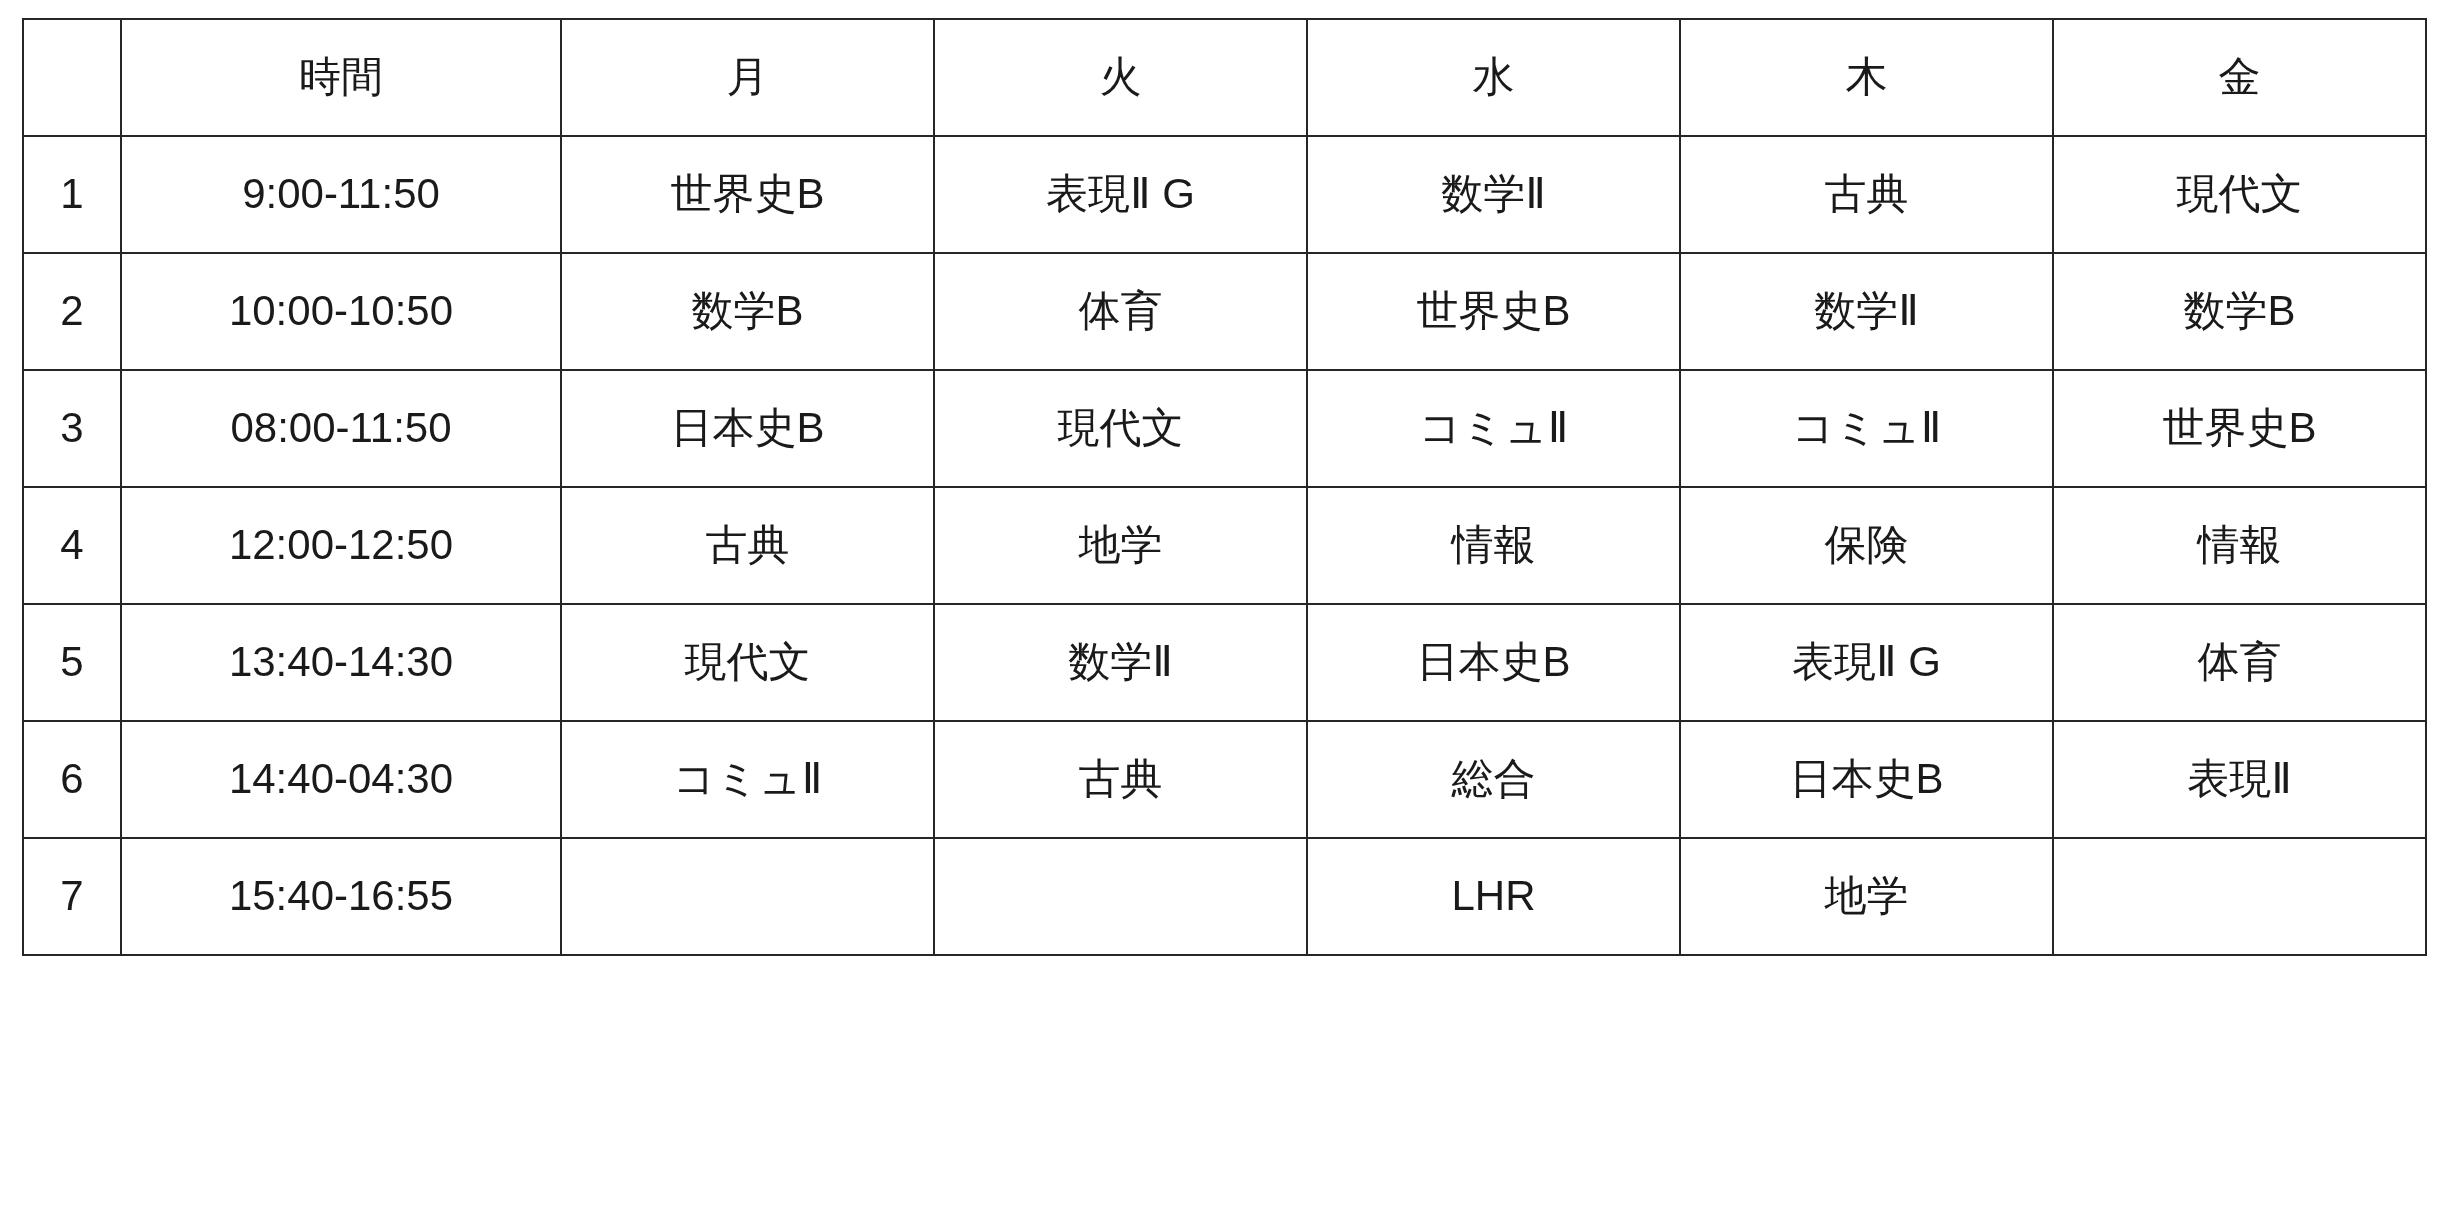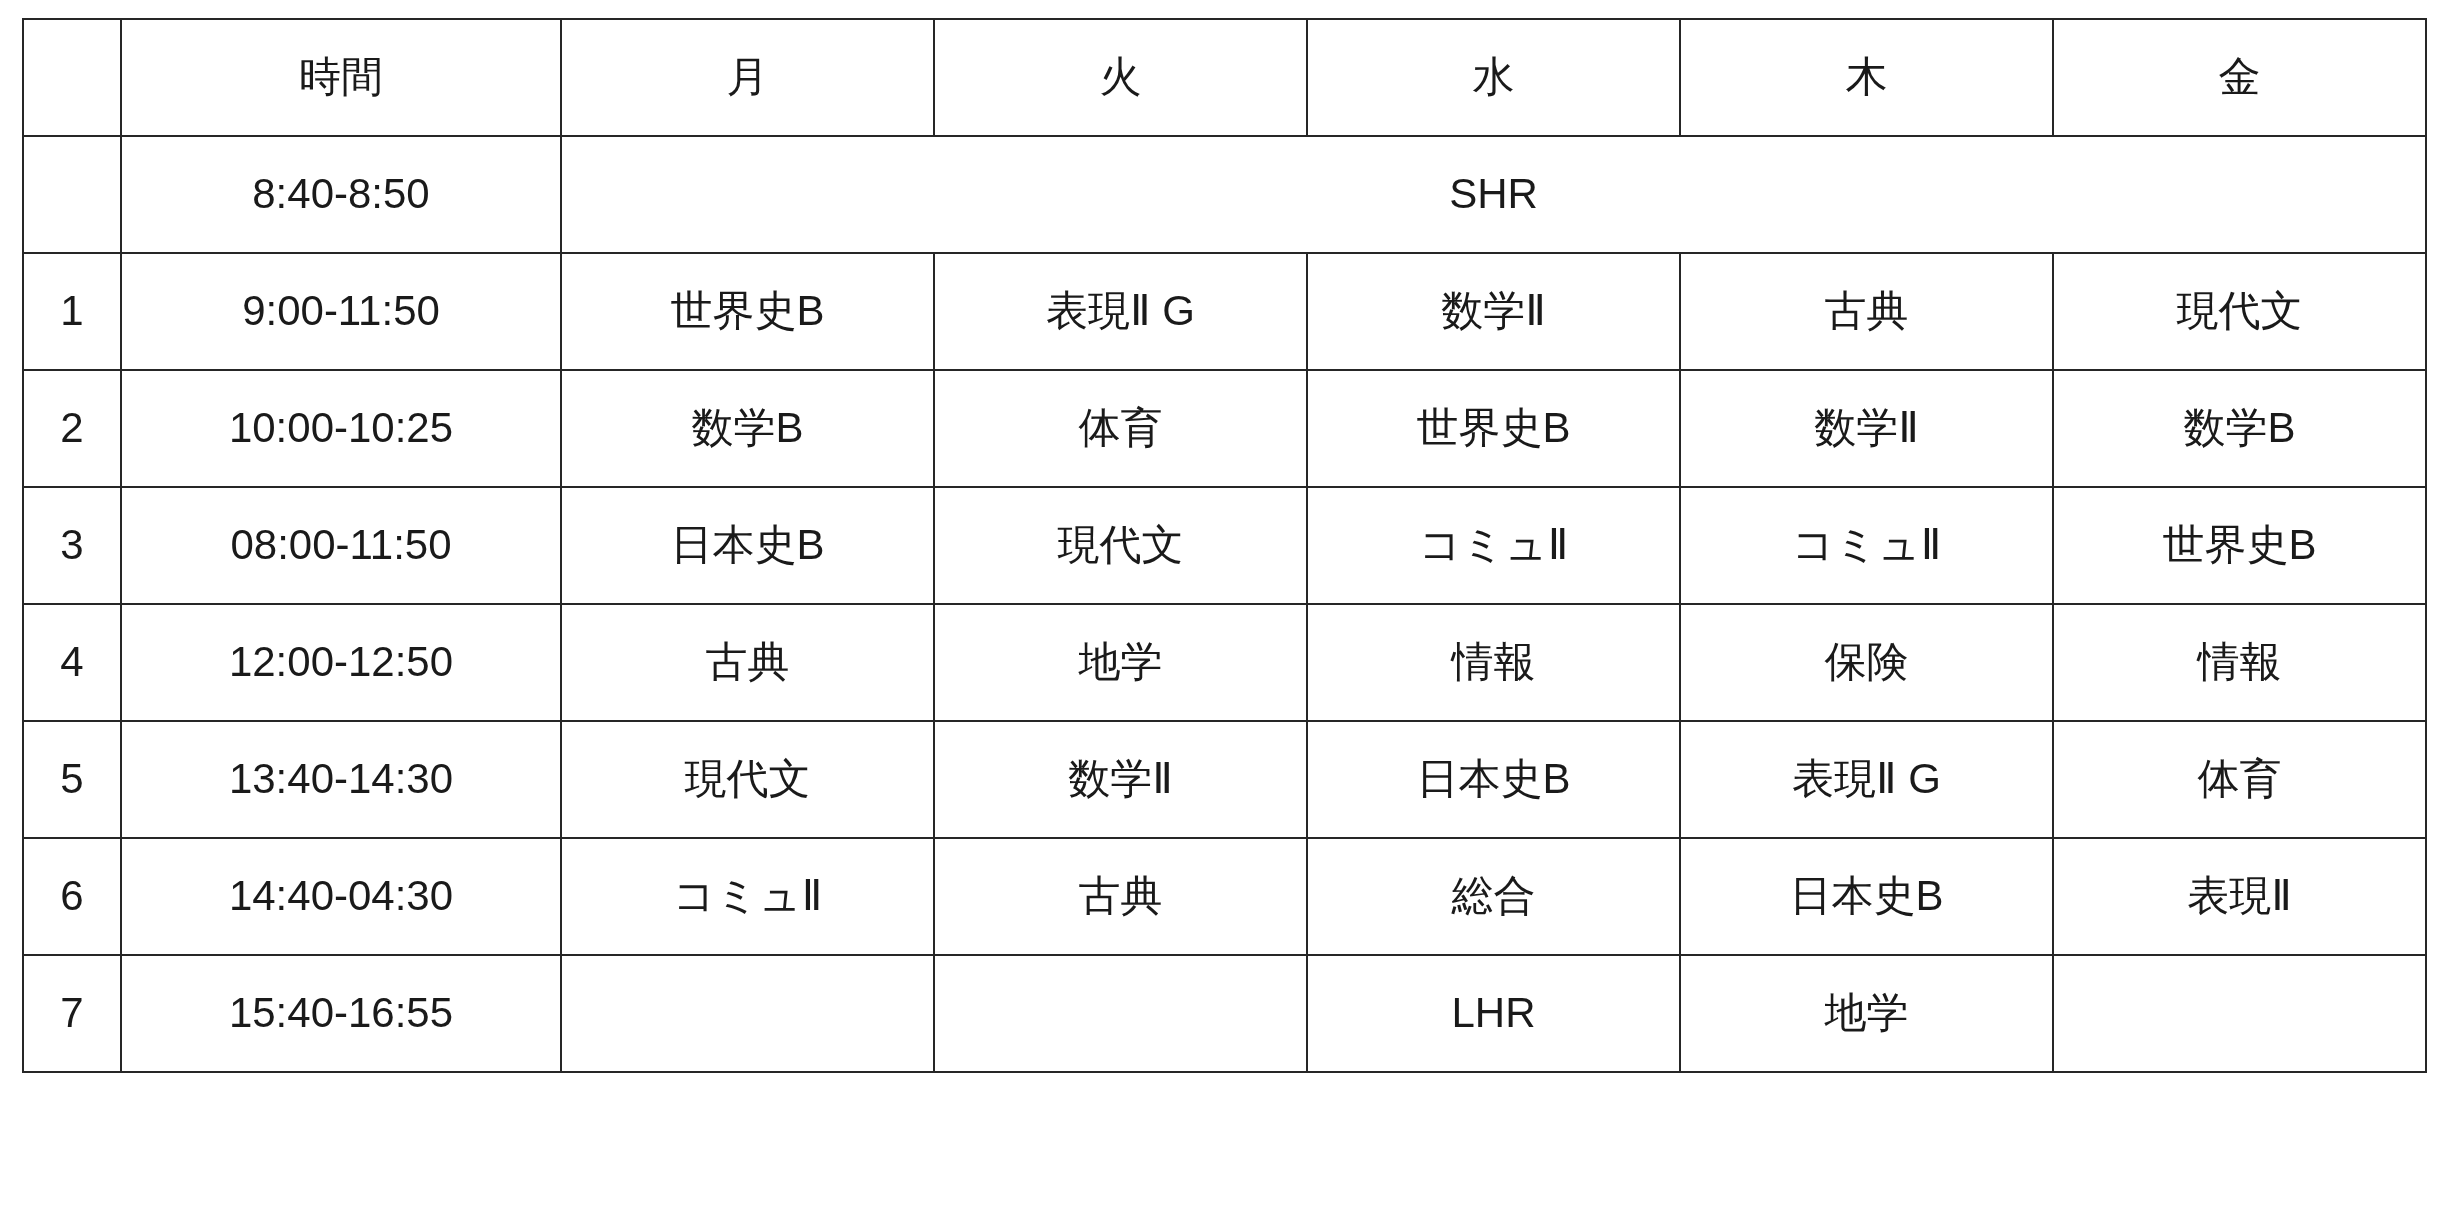--- a/index.html
+++ b/index.html
@@ -74,39 +74,34 @@
       <tr>
         <td class="head-cell"></td>
         <td class="head-cell">時間</td>
         <td class="head-cell">月</td>
         <td class="head-cell">火</td>
         <td class="head-cell">水</td>
         <td class="head-cell">木</td>
         <td class="head-cell">金</td>
       </tr>
 
-      <tr>
-        <td class="num-cell"></td>
-        <td class="time-cell">8:40-8:50</td>
-        <td class="span-cell" colspan="5">SHR</td>
-      </tr>
 
       <tr>
         <td class="num-cell">1</td>
         <td class="time-cell">9:00-11:50</td>
         <td>世界史B</td>
         <td>表現Ⅱ G</td>
         <td>数学Ⅱ</td>
         <td>古典</td>
         <td>現代文</td>
       </tr>
 
       <tr>
         <td class="num-cell">2</td>
-        <td class="time-cell">10:00-10:25</td>
+        <td class="time-cell">10:00-10:50</td>
         <td>数学B</td>
         <td>体育</td>
         <td>世界史B</td>
         <td>数学Ⅱ</td>
         <td>数学B</td>
       </tr>
 
       <tr>
         <td class="num-cell">3</td>
         <td class="time-cell">08:00-11:50</td>

